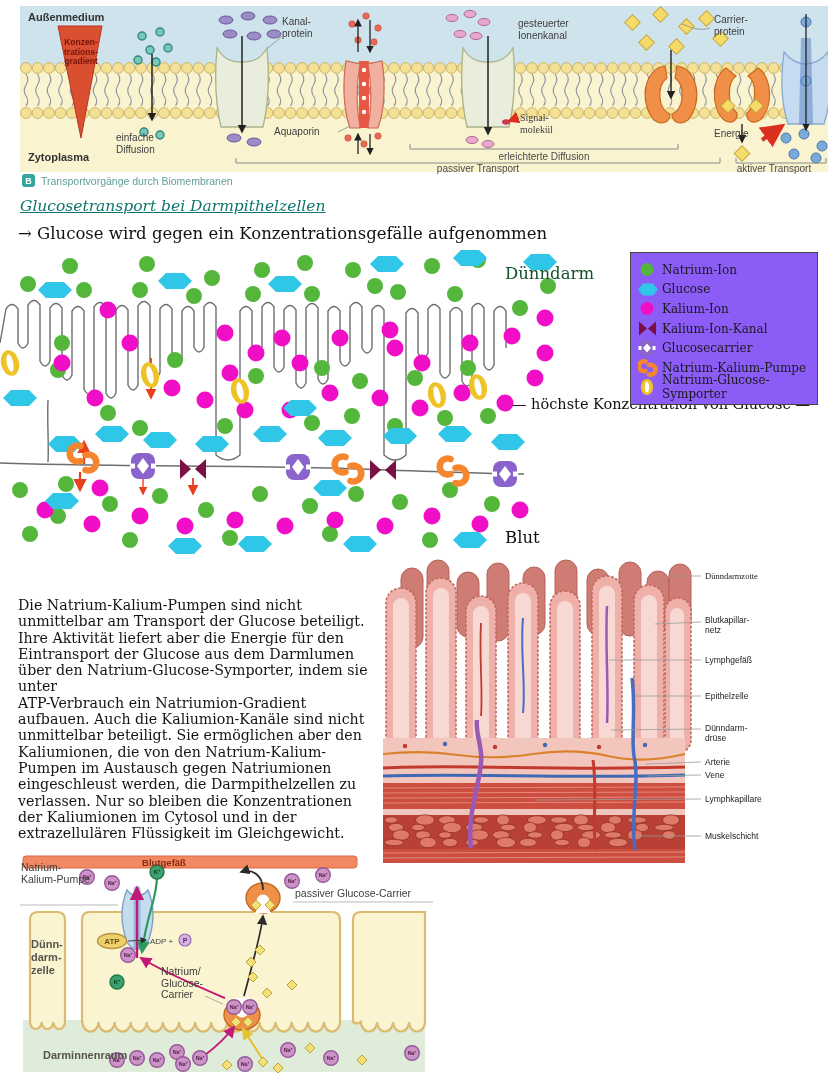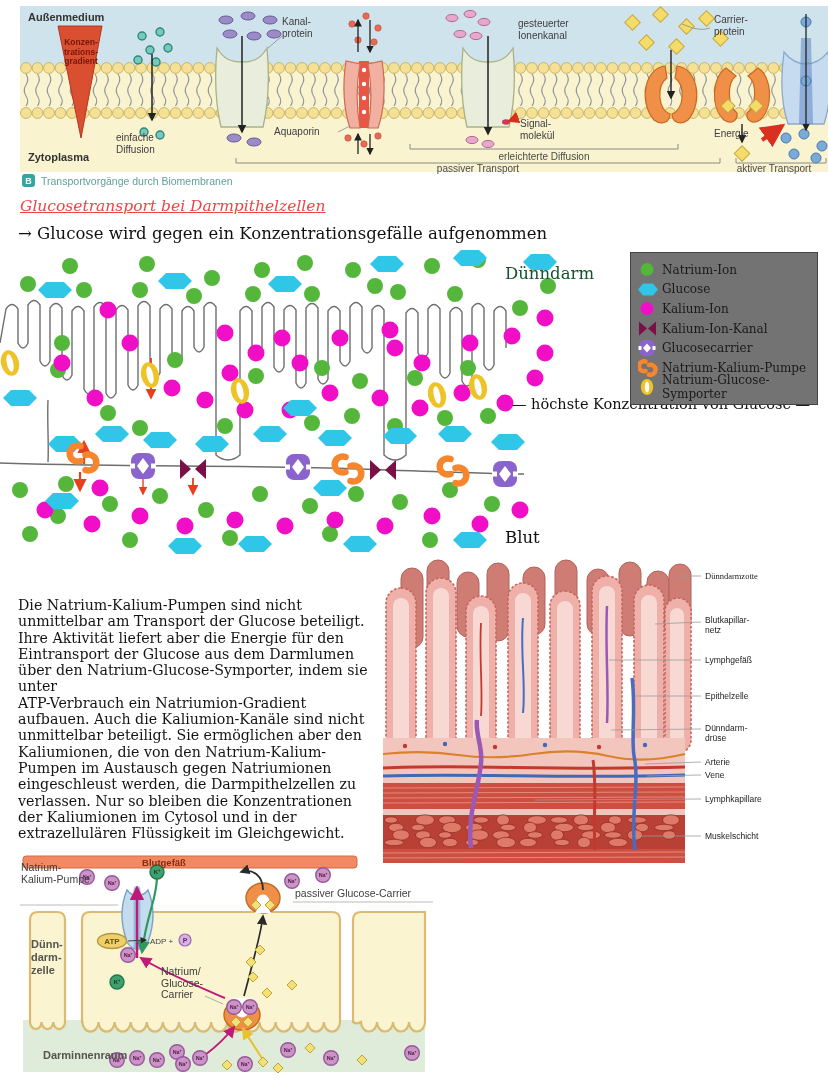--- a/index.html
+++ b/index.html
@@ -2,25 +2,25 @@
 <html><head>
 <meta charset="utf-8">
 <style>
   html,body{margin:0;padding:0;background:#fff;}
   #page{position:relative;width:828px;height:1086px;background:#fff;overflow:hidden;
         font-family:"Liberation Sans",sans-serif;}
   .abs{position:absolute;}
   .lbl{position:absolute;white-space:pre-line;color:#3d3d3d;font-size:10px;line-height:11.5px;}
   .lbl-dark{font-weight:bold;color:#333;font-size:11px;}
   .serif{font-family:"DejaVu Serif","Liberation Serif",serif;}
-  #heading a{color:#ef4444;font-style:italic;text-decoration:underline;font-size:15.5px;
+  #heading a{color:#0f766e;font-style:italic;text-decoration:underline;font-size:15.5px;
              font-family:"DejaVu Serif","Liberation Serif",serif;cursor:pointer;}
   #subline{font-size:16.5px;color:#111;}
   #paragraph{font-size:14.2px;line-height:16.3px;color:#141414;white-space:pre-line;width:366px;}
-  #legend-box{position:absolute;left:630px;top:4px;width:188px;background:#737373;
+  #legend-box{position:absolute;left:630px;top:4px;width:188px;background:#8b5cf6;
               border:1.3px solid #444;padding:7px 6px 7px 7px;box-sizing:border-box;}
   .leg-row{display:flex;align-items:center;height:19.6px;}
   .leg-ic{width:24px;flex:0 0 24px;display:flex;align-items:center;}
   .leg-tx{font-family:"DejaVu Serif","Liberation Serif",serif;font-size:12px;color:#1a1a1a;}
   .anat-lbl{position:absolute;left:322px;font-size:8.5px;line-height:9.5px;color:#222;
             white-space:pre-line;font-weight:500;}
   #caption-row{display:flex;align-items:center;gap:6px;}
   #caption-ic{width:13px;height:13px;background:#35a5a0;border-radius:3px;color:#fff;
               font-size:9px;font-weight:bold;display:flex;align-items:center;justify-content:center;}
   #caption-tx{color:#63a09b;font-size:10.5px;}
@@ -381,21 +381,21 @@
     <div class="lbl" style="left:38px;top:32px;width:46px;text-align:center;font-size:8.5px;font-weight:bold;color:#7a150a;line-height:9.5px;">Konzen-
 trations-
 gradient</div>
     <div class="lbl" style="left:96px;top:126px;width:70px;">einfache
 Diffusion</div>
     <div class="lbl" style="left:262px;top:10px;">Kanal-
 protein</div>
     <div class="lbl" style="left:254px;top:120px;">Aquaporin</div>
     <div class="lbl" style="left:498px;top:12px;">gesteuerter
 Ionenkanal</div>
-    <div class="lbl" style="left:500px;top:112px;">Signal-
+    <div class="lbl" style="left:500px;top:106px;font-family:Liberation Serif, serif;">Signal-
 molekül</div>
     <div class="lbl" style="left:694px;top:8px;">Carrier-
 protein</div>
     <div class="lbl" style="left:694px;top:122px;">Energie</div>
     <div class="bracket-lbl" style="left:390px;top:145px;width:268px;text-align:center;">erleichterte Diffusion</div>
     <div class="bracket-lbl" style="left:216px;top:157px;width:484px;text-align:center;">passiver Transport</div>
     <div class="bracket-lbl" style="left:700px;top:157px;width:108px;text-align:center;">aktiver Transport</div>
   </div>
 
   <div class="abs" id="caption-row" style="left:22px;top:174px;">

